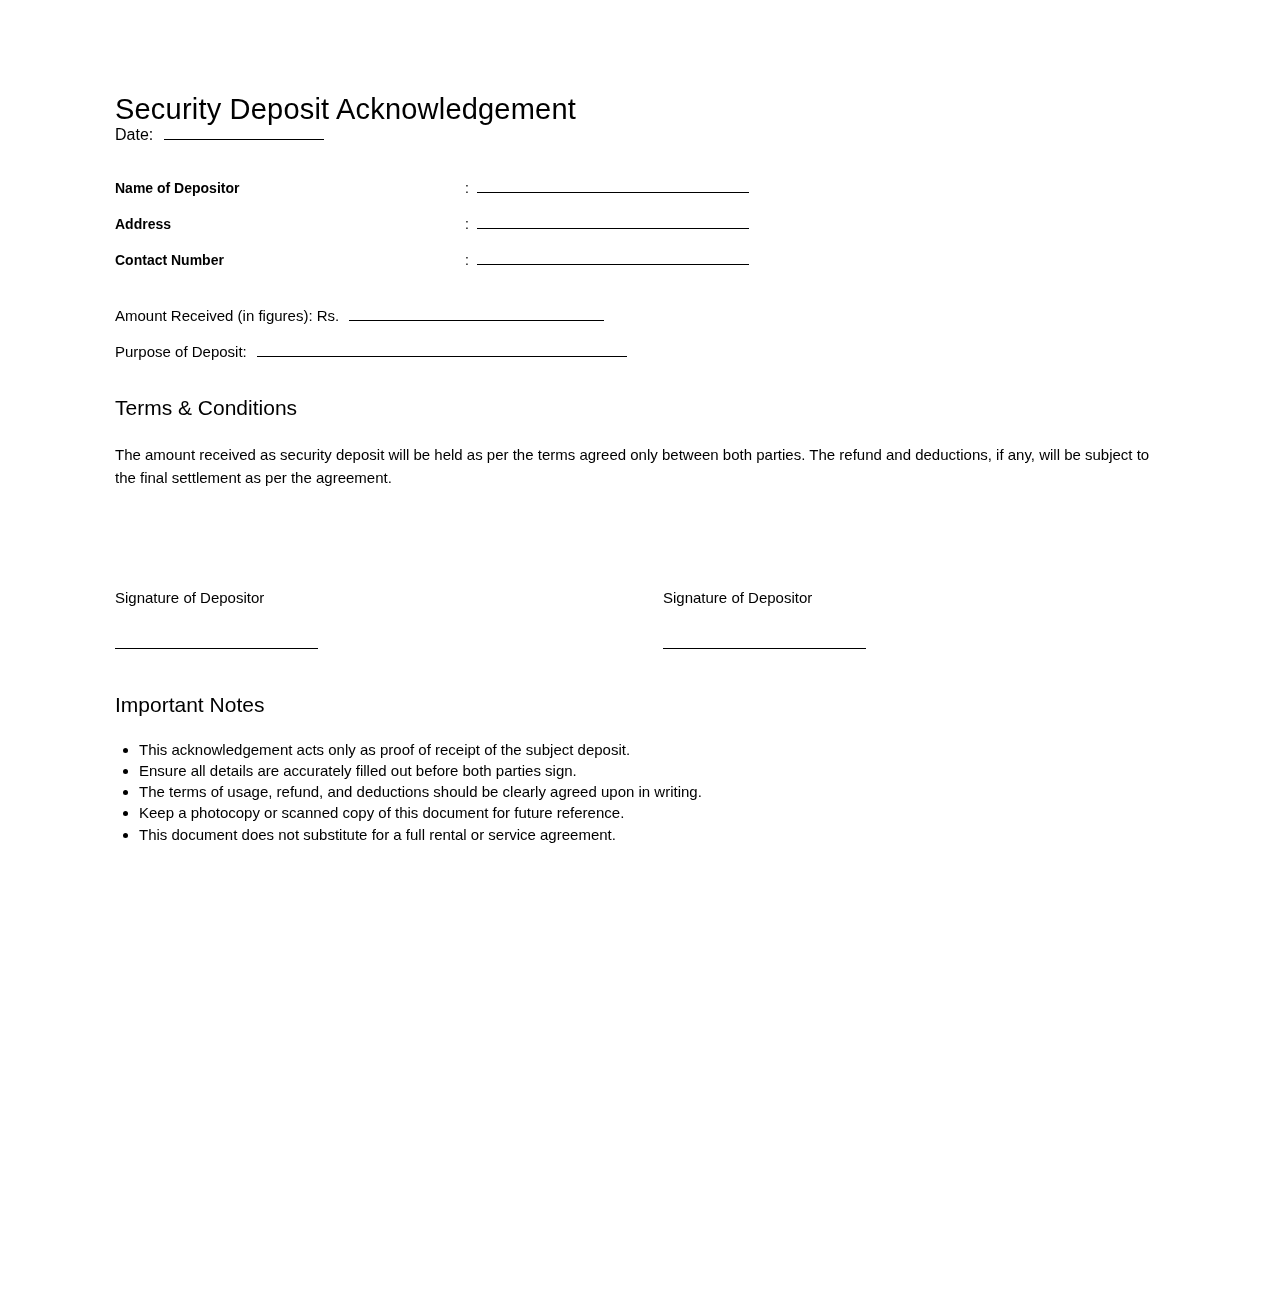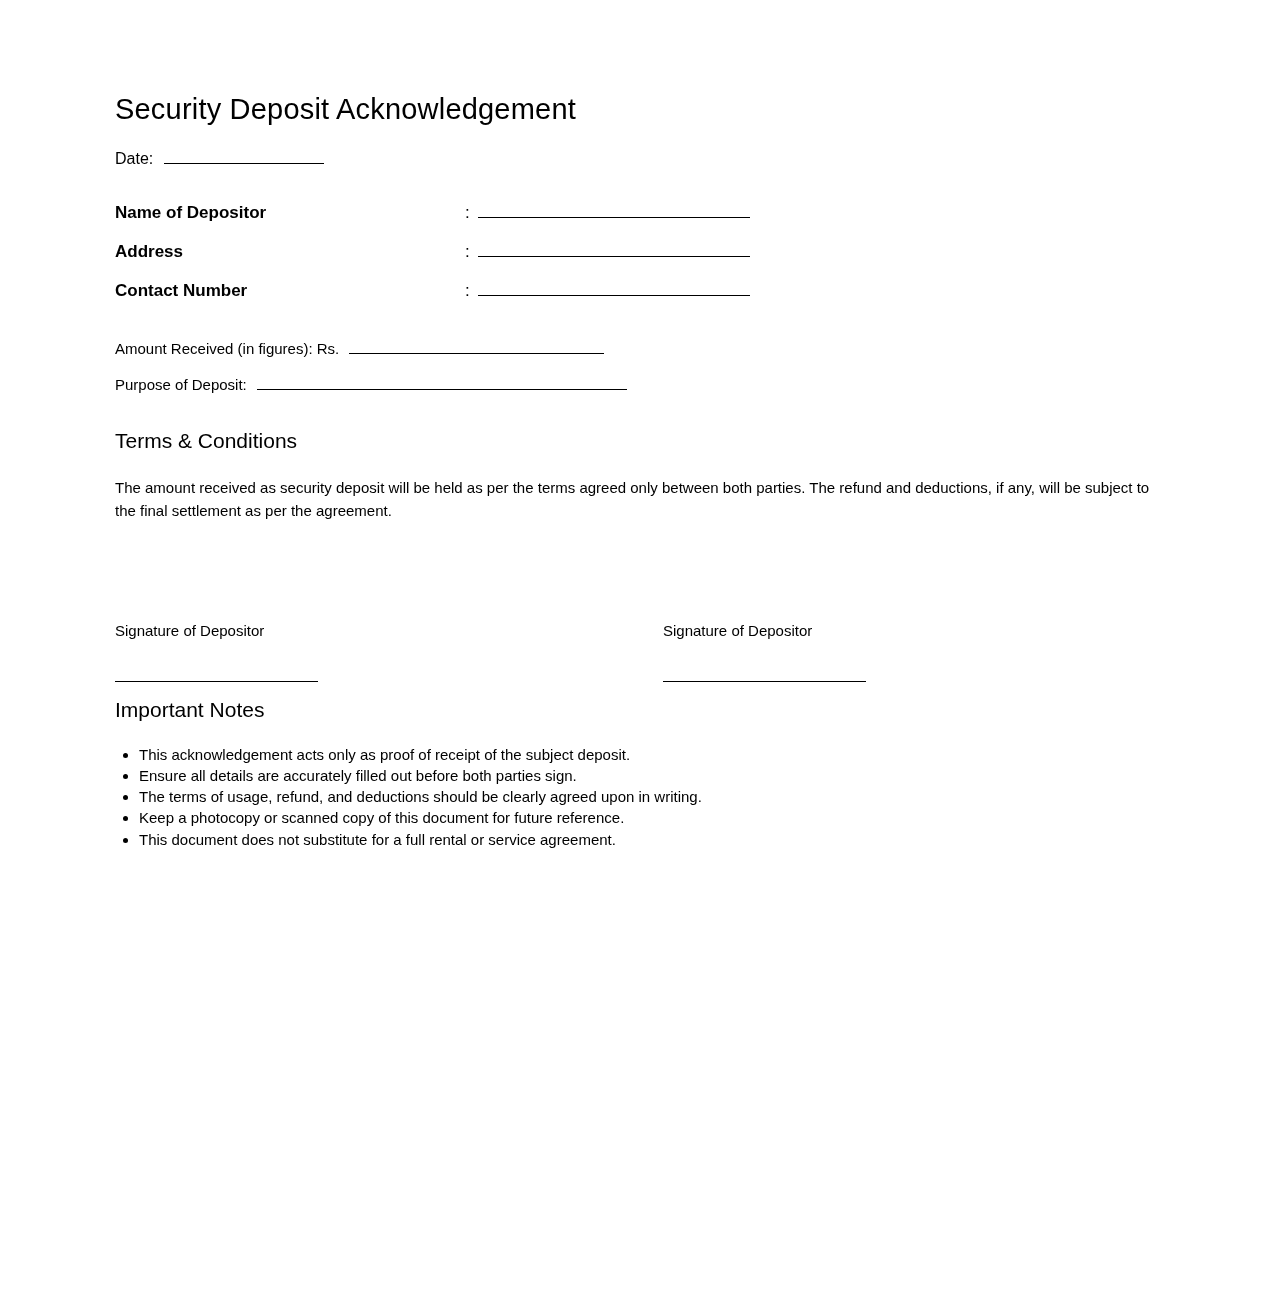--- a/index.html
+++ b/index.html
@@ -12,35 +12,34 @@
     width: 1278px;
     height: 1300px;
     background: #ffffff;
     padding: 93px 115px 0 115px;
     position: relative;
   }
   h1.doc-title {
     font-size: 29px;
     font-weight: 400;
     letter-spacing: 0.2px;
-    margin-bottom: 24px;
   }
   .date-row { font-size: 16px; margin-bottom: 35px; }
   .intro { font-size: 15px; margin-bottom: 33px; }
   .uline {
     display: inline-block;
     border-bottom: 1px solid #000;
     height: 14px;
     vertical-align: baseline;
   }
   .w160 { width: 160px; margin-left: 6px; }
   .field-row {
     display: flex;
     align-items: baseline;
-    font-size: 17px;
+    font-size: 14px;
     margin-bottom: 19px;
   }
   .field-label {
     font-weight: 700;
     width: 350px;
     flex: 0 0 350px;
   }
   .field-colon { margin-right: 8px; }
   .field-line { width: 272px; }
   .fields-block { margin-bottom: 39px; }
@@ -64,21 +63,21 @@
     display: flex;
     margin-top: 100px;
   }
   .sig-col { width: 548px; flex: 0 0 548px; }
   .sig-label { font-size: 15px; }
   .sig-line {
     width: 203px;
     border-bottom: 1px solid #000;
     height: 43px;
   }
-  .notes-block { margin-top: 16px; }
+  .notes-block { margin-top: 44px; }
   .notes-list {
     list-style: disc;
     padding-left: 24px;
     font-size: 15px;
   }
   .notes-list li {
     line-height: 1.21;
     margin-bottom: 3px;
   }
 </style>

